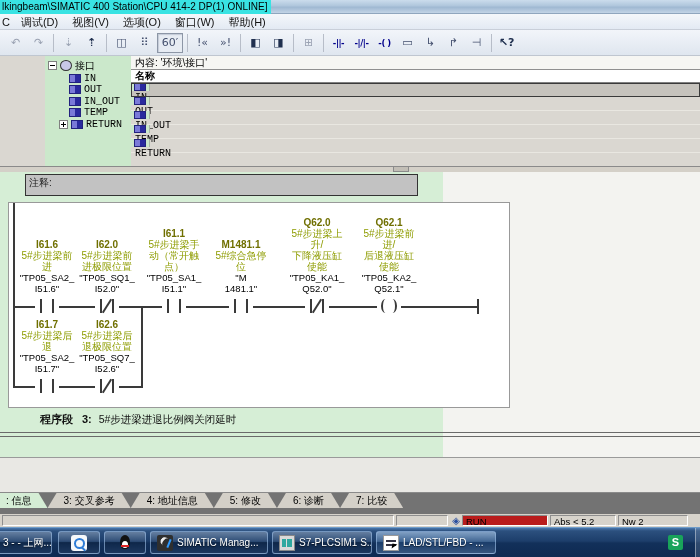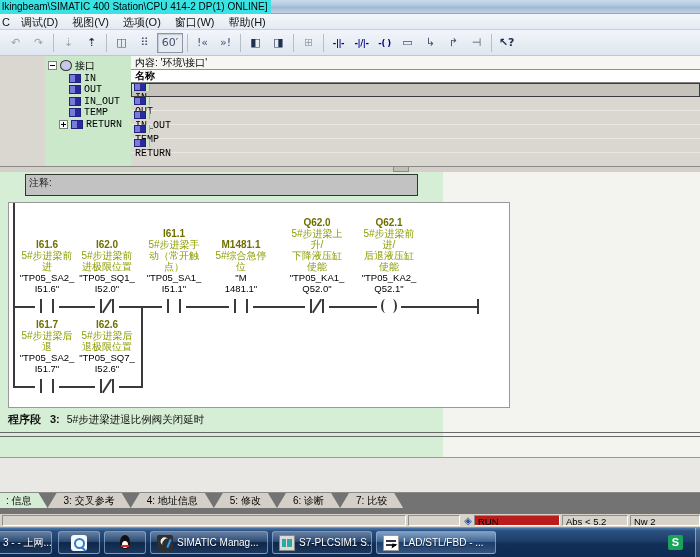--- a/index.html
+++ b/index.html
@@ -82,21 +82,21 @@
   .ct::before{content:"";position:absolute;left:5px;top:2px;width:2px;height:14px;background:#3A3A3A;}
   .ct::after{content:"";position:absolute;right:5px;top:2px;width:2px;height:14px;background:#3A3A3A;}
   .ct .diag{position:absolute;left:11px;top:1px;width:2px;height:16px;background:#3A3A3A;
     transform:rotate(32deg);}
   .ct.coil::before{left:4px;width:7px;height:14px;background:none;border-left:2px solid #3A3A3A;
     border-radius:50% 0 0 50% / 50% 0 0 50%;}
   .ct.coil::after{right:4px;width:7px;height:14px;background:none;border-right:2px solid #3A3A3A;
     border-radius:0 50% 50% 0 / 0 50% 50% 0;}
   .net-footer{position:absolute;left:8px;top:240px;height:16px;font-size:10.5px;color:#111;
     white-space:nowrap;}
-  .nf-label,.nf-num{font-weight:bold;font-size:11px;}
+  .nf-label,.nf-num{font-weight:bold;font-size:11px;margin-left:32px;}
   .nf-num{margin:0 4px 0 6px;}
   .dbl-line{position:absolute;left:0;top:260px;width:700px;height:3px;
     border-top:1px solid #6A6A6A;border-bottom:1px solid #6A6A6A;box-sizing:content-box;}
   
   .infopane{position:absolute;left:0;top:457px;width:700px;height:35px;background:#E9E8E4;
     border-top:1px solid #9A9A9A;box-sizing:border-box;}
   
   .tabsrow{position:absolute;left:0;top:492px;width:700px;height:22px;background:#737373;
     border-top:1px solid #8A8A8A;box-sizing:border-box;display:flex;align-items:flex-start;}
   .btab{height:15px;line-height:15px;font-size:10px;color:#000;background:#D4D0C8;
@@ -107,21 +107,21 @@
   
   .statusbar{position:absolute;left:0;top:514px;width:700px;height:13px;background:#D7D3CB;
     display:flex;align-items:center;font-size:9.5px;color:#000;}
   .sseg{height:11px;line-height:11px;border:1px solid;border-color:#8E8E8E #FFF #FFF #8E8E8E;
     box-sizing:border-box;margin-right:2px;padding:0 3px;white-space:nowrap;overflow:hidden;}
   .sseg.long{flex:1;margin-left:2px;}
   .sseg.s54{width:52px;}
   .sdiamond{color:#2B4FA0;font-size:10px;line-height:11px;margin:0 2px;}
   .sseg.run{width:86px;background:#b91c1c;}
   .sseg.abs{width:66px;}
-  .sseg.nw{width:70px;margin-right:0;}
+  .sseg.nw{width:70px;margin-right:12px;}
   
   .taskbar{position:absolute;left:0;top:527px;width:700px;height:30px;
     background:linear-gradient(180deg,#4A78AE 0%,#2C507E 10%,#1D3E6B 45%,#12305A 52%,#0E2A52 100%);
     border-top:1px solid #6F9CC9;box-sizing:border-box;}
   .tb-btn{position:absolute;top:3px;height:23px;border:1px solid rgba(150,185,225,.65);
     border-radius:3px;color:#FFF;font-size:10px;display:flex;align-items:center;gap:4px;
     padding:0 6px;white-space:nowrap;overflow:hidden;box-sizing:border-box;
     background:linear-gradient(180deg,rgba(255,255,255,.28),rgba(255,255,255,.08) 45%,rgba(0,0,0,.18) 50%,rgba(255,255,255,.06));
     text-shadow:0 1px 1px rgba(0,0,0,.6);}
   .tb-btn.active{background:linear-gradient(180deg,rgba(200,228,255,.55),rgba(150,195,240,.3) 45%,rgba(40,80,130,.4) 50%,rgba(170,210,250,.25));}

